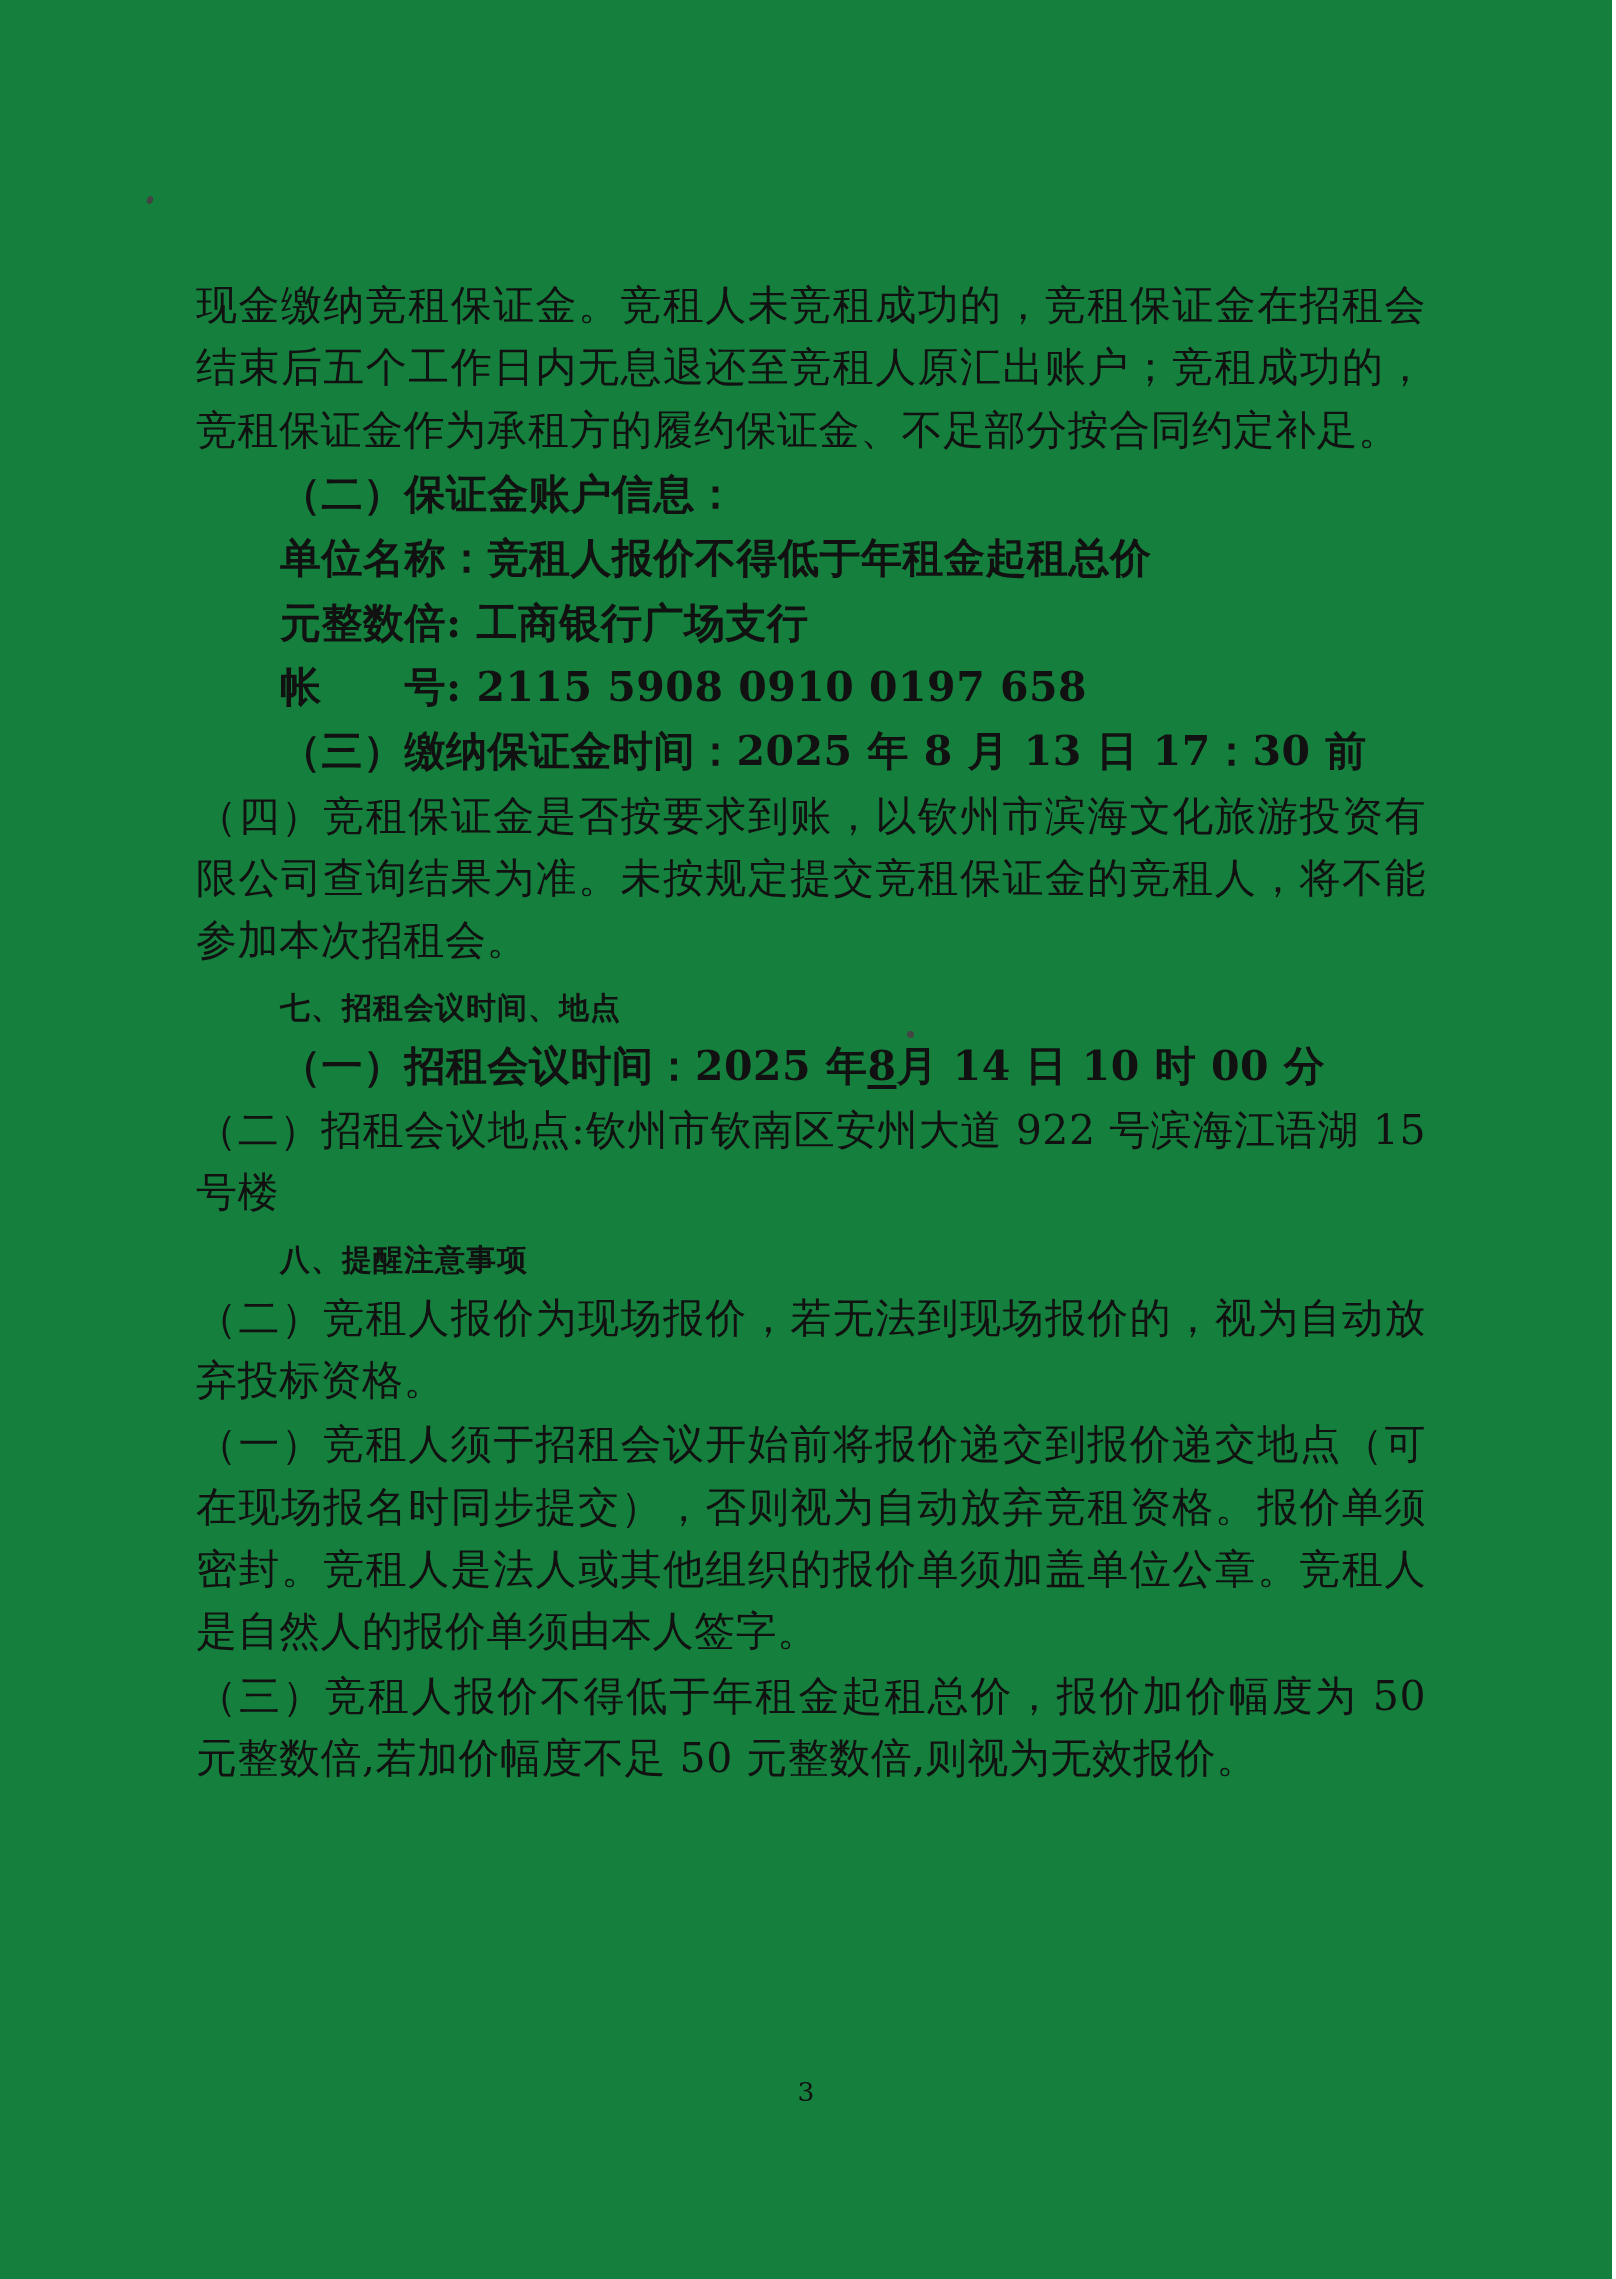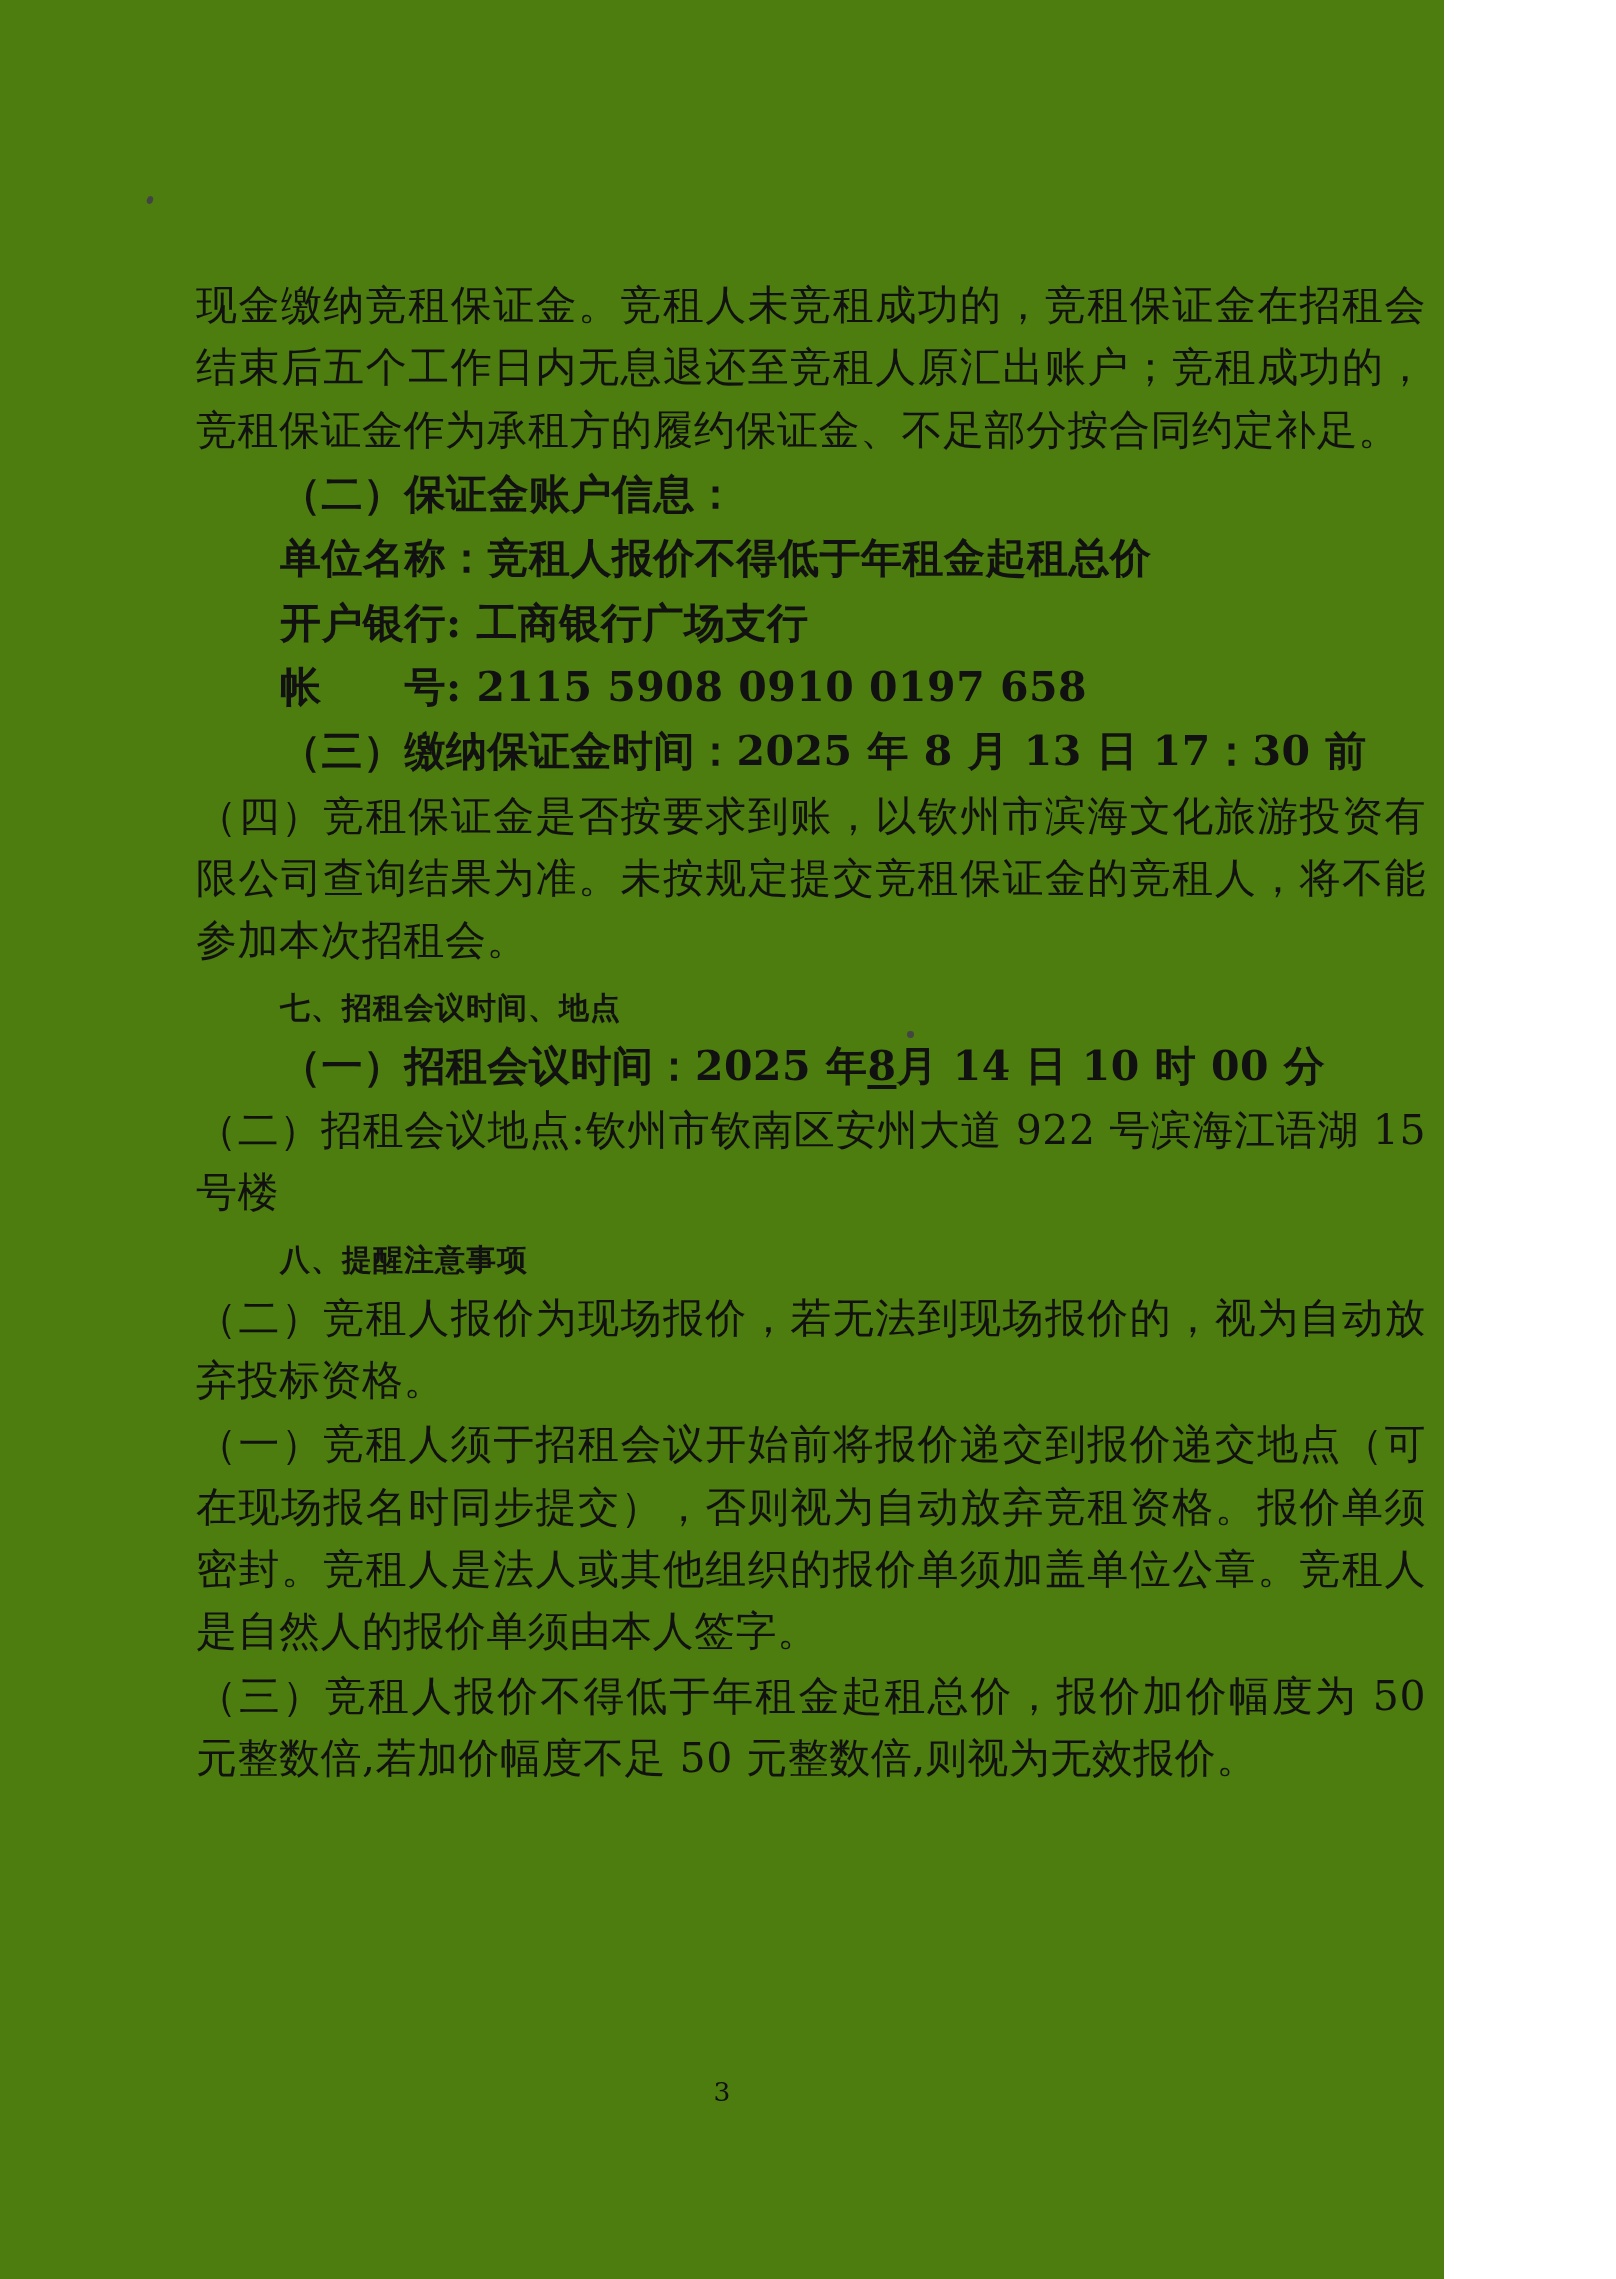--- a/index.html
+++ b/index.html
@@ -2,23 +2,23 @@
 <html lang="zh"><head>
 <meta charset="utf-8">
 <style>
   html, body {
     margin: 0;
     padding: 0;
     background: #ffffff;
   }
   .page {
     position: relative;
-    width: 1444px;
+    width: 1612px;
     height: 2280px;
-    background: #4d7c0f;
+    background: #15803d;
     overflow: hidden;
     font-family: "DejaVu Serif", "Liberation Serif", serif;
     color: #111111;
   }
   .content {
     position: absolute;
     left: 196px;
     top: 274px;
     width: 1230px;
   }
@@ -78,21 +78,21 @@
   <div class="speck speck-b"></div>
 
   <div class="content">
 
     <p class="para">现金缴纳竞租保证金。竞租人未竞租成功的，竞租保证金在招租会结束后五个工作日内无息退还至竞租人原汇出账户；竞租成功的，竞租保证金作为承租方的履约保证金、不足部分按合同约定补足。</p>
 
     <p class="para indent">（二）保证金账户信息：</p>
 
     <p class="para indent">单位名称：竞租人报价不得低于年租金起租总价</p>
 
-    <p class="para indent">开户银行: 工商银行广场支行</p>
+    <p class="para indent">元整数倍: 工商银行广场支行</p>
 
     <p class="para indent">帐　　号: 2115 5908 0910 0197 658</p>
 
     <p class="para indent">（三）缴纳保证金时间：2025 年 8 月 13 日 17：30 前</p>
 
     <p class="para indent-hang">（四）竞租保证金是否按要求到账，以钦州市滨海文化旅游投资有限公司查询结果为准。未按规定提交竞租保证金的竞租人，将不能参加本次招租会。</p>
 
     <h2 class="heading">七、招租会议时间、地点</h2>
 
     <p class="para indent"><span>（一）招租会议时间：2025 年</span><span class="u">8</span><span>月  14 日 10 时 00 分</span></p>

